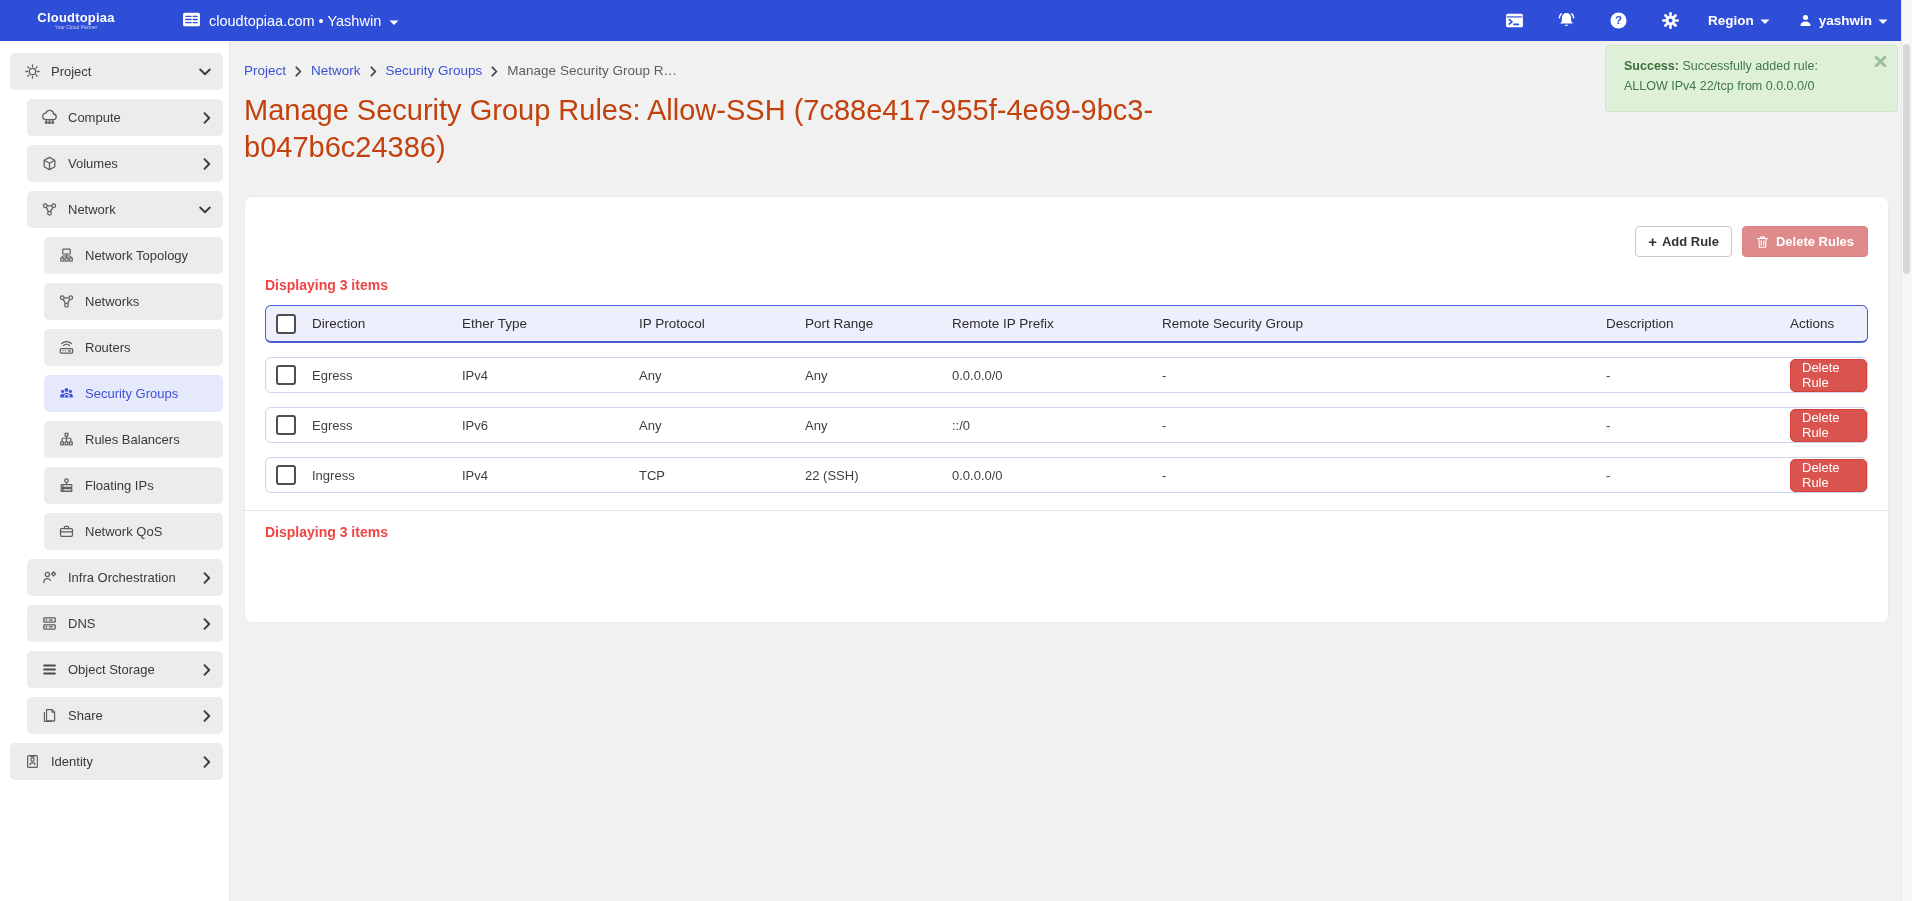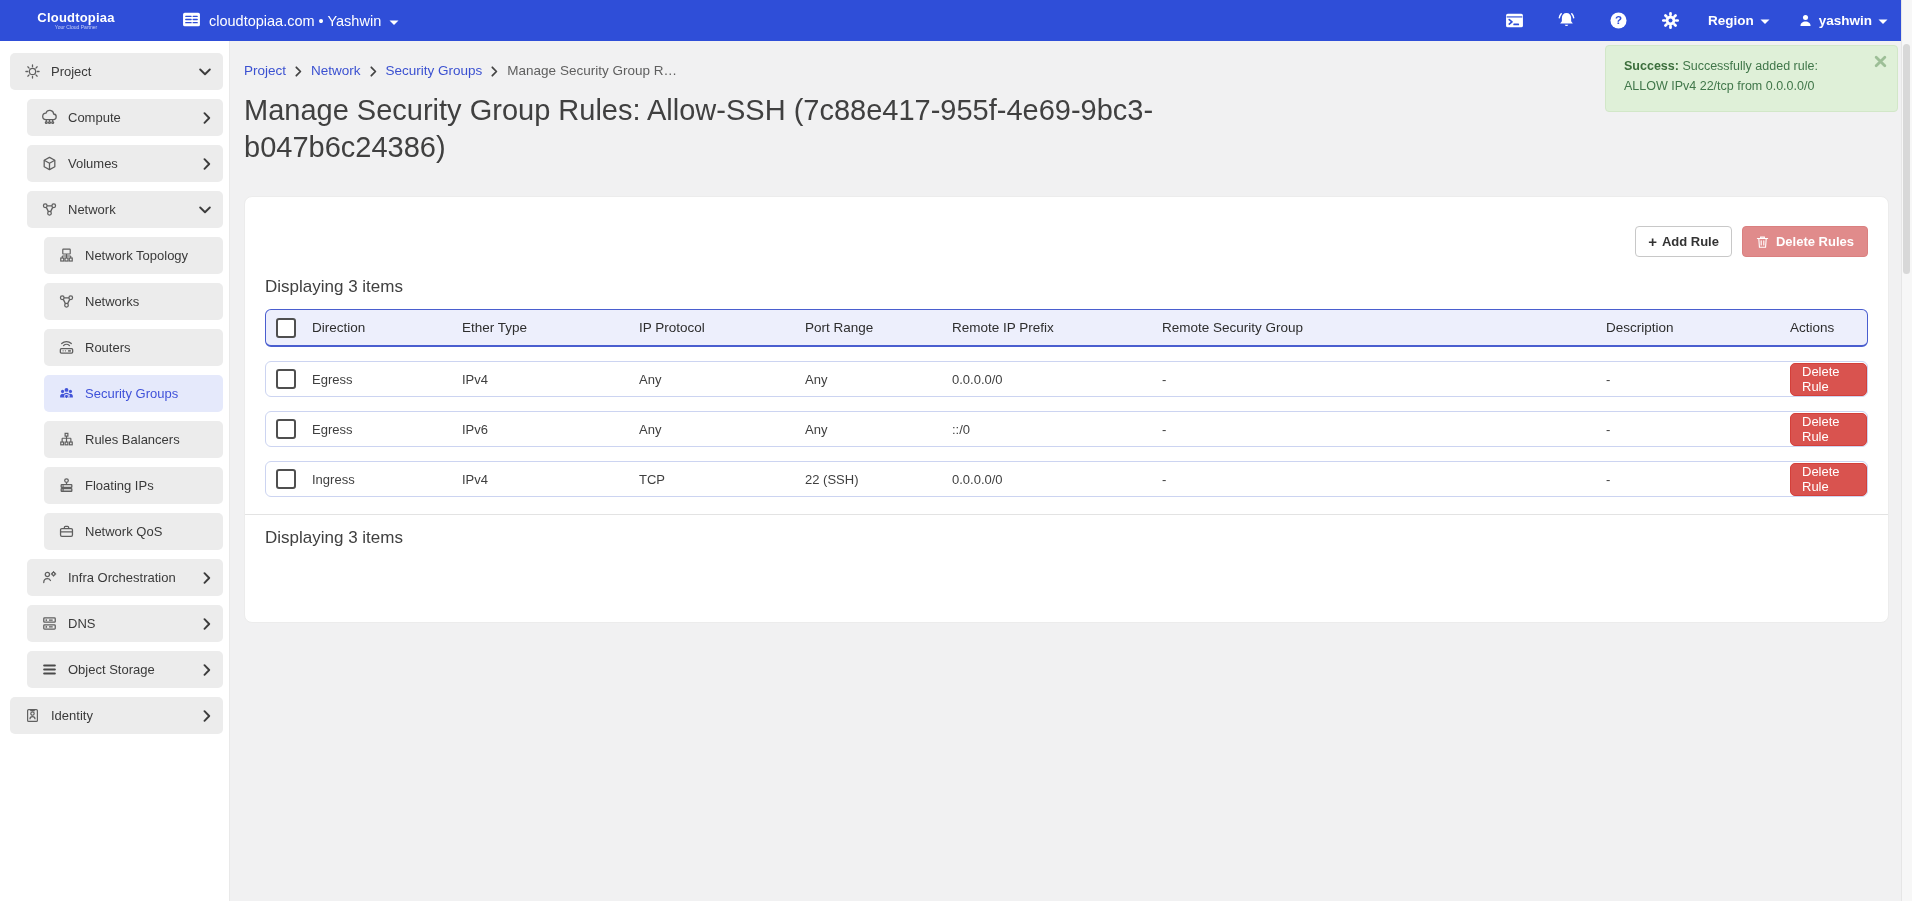--- a/index.html
+++ b/index.html
@@ -40,34 +40,34 @@
   .side-item .slbl{margin-left:10px;flex:1 1 auto;white-space:nowrap;overflow:hidden;}
   .side-item .schev{margin-right:12px;display:flex;}
   .side-item.active{background:#e5e9fb;color:#3f51d9;}
 
   
   .content{position:absolute;left:230px;top:41px;width:1682px;height:860px;}
   .breadcrumb{display:flex;align-items:center;gap:9px;margin:22px 0 0 14px;font-size:13.5px;}
   .crumb{color:#3b51d1;cursor:pointer;}
   .crumb.last{color:#5f5f5f;cursor:default;}
   .crumb-sep{display:flex;margin-top:1px;}
-  .page-title{margin:14px 0 0 14px;font-size:29px;color:#404040;line-height:1.26;
+  .page-title{margin:14px 0 0 14px;font-size:29px;color:#c2410c;line-height:1.26;
               max-width:1060px;font-weight:400;}
 
   
   .panel{position:absolute;left:14px;top:155px;width:1645px;height:427px;background:#fff;
          border:1px solid #ececec;border-radius:8px;box-sizing:border-box;padding:20px;}
   .btn-row{display:flex;justify-content:flex-end;gap:10px;margin-top:9px;}
   .btn{height:31px;border-radius:4px;font-size:13px;display:flex;align-items:center;
        cursor:pointer;box-sizing:border-box;}
   .btn-add{background:#fff;border:1px solid #c8c8c8;color:#333;font-weight:600;padding:0 12px;gap:5px;}
   .btn-add .plus{font-weight:bold;font-size:15px;margin-top:-1px;}
   .btn-del-rules{background:#e08b8b;border:1px solid #da8080;color:#fff;font-weight:bold;
                  padding:11px 13px;gap:7px;cursor:default;}
-  .count{font-size:17px;color:#404040;margin-top:20px;}
+  .count{font-size:14px;color:#ef4444;margin-top:20px;font-weight:bold;}
 
   .tgrid{display:grid;grid-template-columns:46px 150px 177px 166px 147px 210px 444px 184px 1fr;
          align-items:center;box-sizing:border-box;}
   .thead{height:38px;background:#edeffc;border:1px solid #4a5ecf;border-bottom-width:2px;
          border-radius:6px;margin-top:12px;font-size:13.5px;color:#2e2e2e;}
   .trow{height:36px;background:#fff;border:1px solid #ccd4f1;border-radius:6px;margin-top:14px;
         font-size:13px;color:#3f3f3f;}
   .cbcell{display:flex;align-items:center;padding-left:10px;}
   .cb{width:16px;height:16px;border:2px solid #4f4f4f;border-radius:3px;background:#fff;
       cursor:pointer;display:inline-block;}
@@ -365,20 +365,37 @@
             </g>
           </svg>
         </span>
         <span class="slbl">Object Storage</span>
         <span class="schev">
           <svg viewBox="0 0 8 12" width="8" height="12">
             <path d="M1.5 1.2L6.2 6l-4.7 4.8" fill="none" stroke="#3c3c3c" stroke-width="1.9" stroke-linecap="round" stroke-linejoin="round"></path>
           </svg>
         </span>
       </div>
+      <div class="side-item lvl2">
+        <span class="sicon">
+          <svg viewBox="0 0 16 16">
+            <g fill="none" stroke="#5f5f5f" stroke-width="1.1" stroke-linejoin="round">
+              <path d="M3.2 4.6v9h7.2"></path>
+              <path d="M5.2 2.4h5.2l2.4 2.4v8.2H5.2z"></path>
+              <path d="M10.4 2.4v2.4h2.4"></path>
+            </g>
+          </svg>
+        </span>
+        <span class="slbl">Share</span>
+        <span class="schev">
+          <svg viewBox="0 0 8 12" width="8" height="12">
+            <path d="M1.5 1.2L6.2 6l-4.7 4.8" fill="none" stroke="#3c3c3c" stroke-width="1.9" stroke-linecap="round" stroke-linejoin="round"></path>
+          </svg>
+        </span>
+      </div>
       <div class="side-item lvl1">
         <span class="sicon">
           <svg viewBox="0 0 16 16">
             <g fill="none" stroke="#5f5f5f" stroke-width="1.1">
               <rect x="3.4" y="2.4" width="9.2" height="11.2" rx="1"></rect>
               <circle cx="8" cy="6.2" r="1.6"></circle>
               <path d="M5.6 11.6c0-1.6 1.1-2.5 2.4-2.5s2.4.9 2.4 2.5M6.4 2.4h3.2v1H6.4z"></path>
             </g>
           </svg>
         </span>

